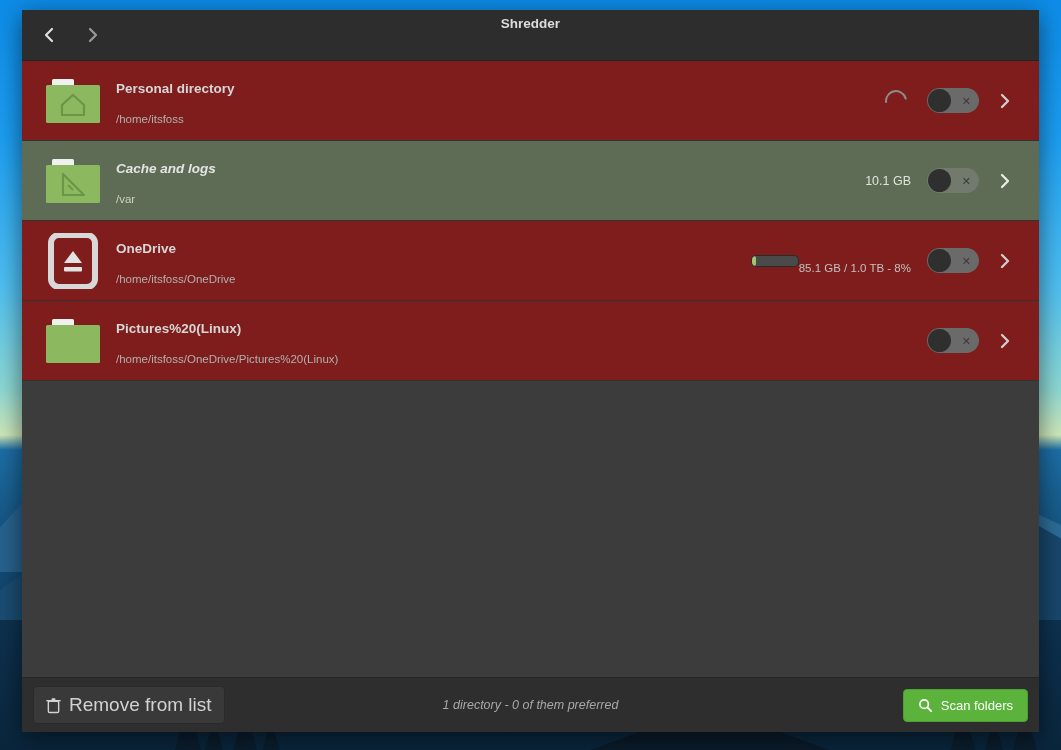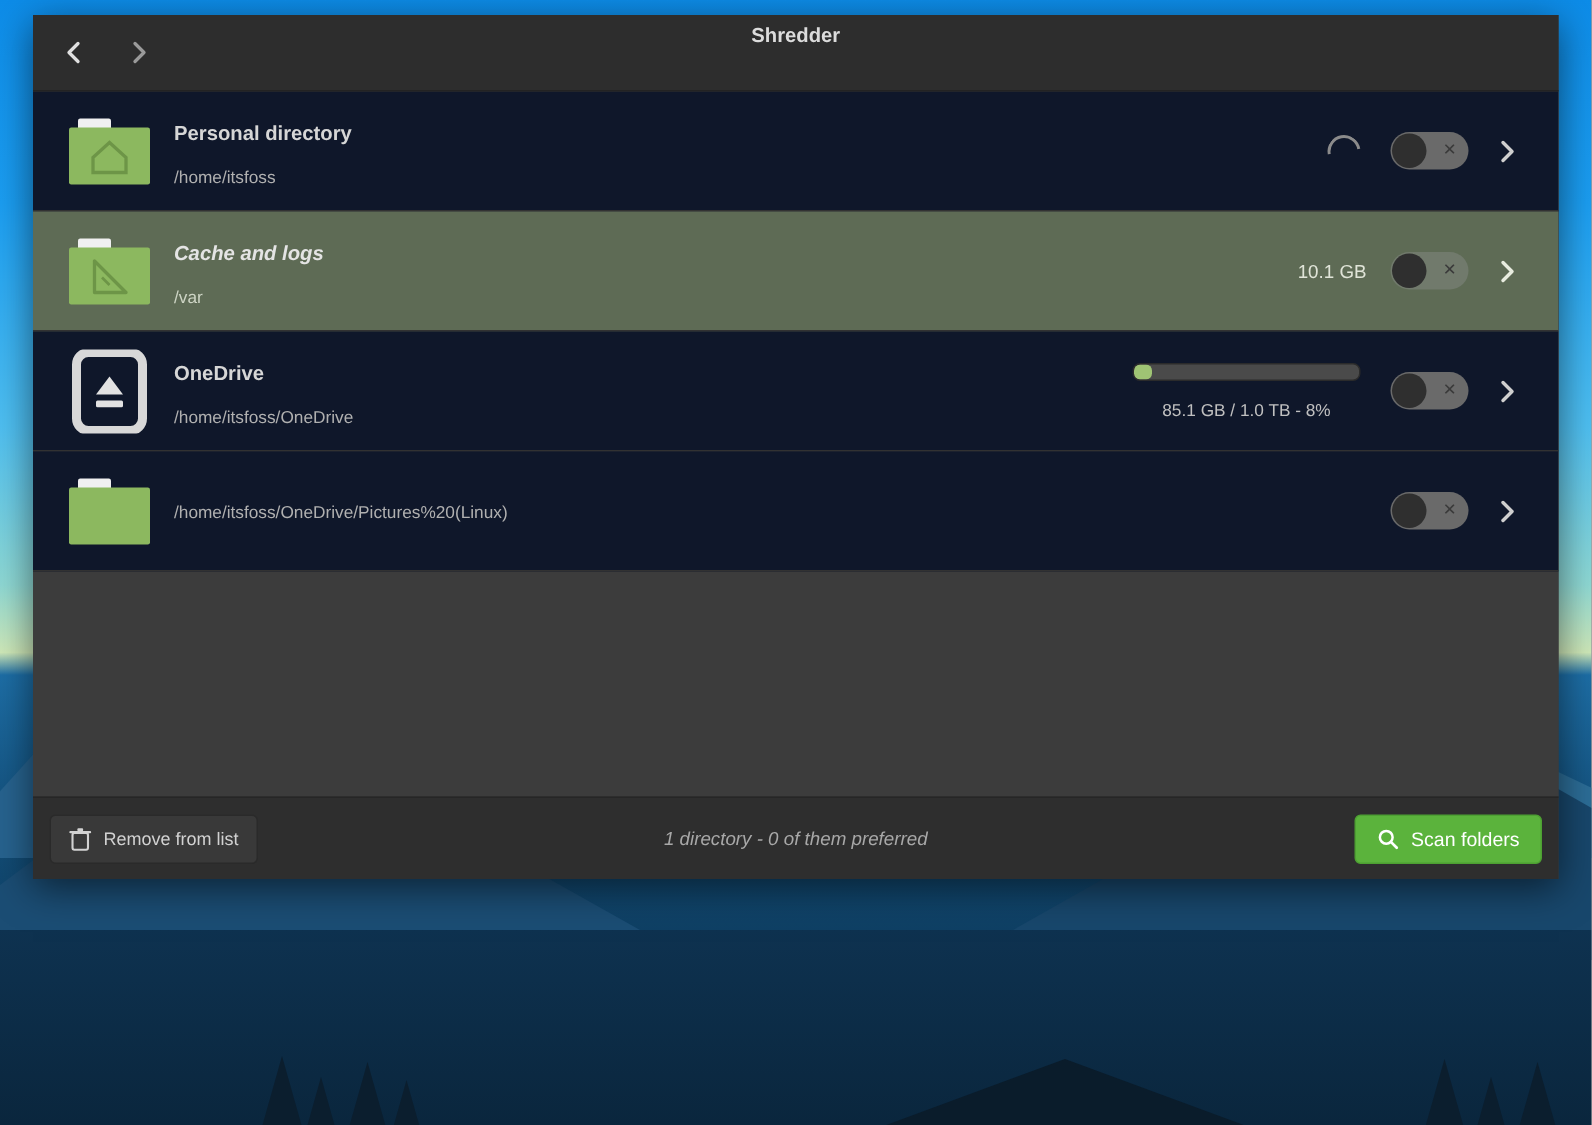--- a/index.html
+++ b/index.html
@@ -79,21 +79,21 @@
     border-right-width: 9px;
     border-bottom-width: 32px;
   }
 
   
   .window {
     position: absolute;
     left: 22px;
     top: 10px;
     width: 1017px;
-    height: 576px;
+    height: 722px;
     background: #3c3c3c;
     display: flex;
     flex-direction: column;
     box-shadow: 0 6px 24px rgba(0,0,0,0.55);
   }
 
   
   .headerbar {
     height: 50px;
     min-height: 50px;
@@ -173,21 +173,21 @@
     overflow: hidden;
   }
   .row {
     height: 79px;
     display: flex;
     align-items: center;
     padding: 0 14px 0 22px;
     border-bottom: 1px solid #323232;
     position: relative;
     cursor: pointer;
-    background: #0f172a;
+    background: #7f1d1d;
   }
   .row.selected { background: #5e6b55; }
 
   .row-icon {
     width: 60px;
     min-width: 60px;
     height: 60px;
     display: flex;
     align-items: center;
     justify-content: flex-start;
@@ -274,21 +274,21 @@
     display: flex;
     align-items: center;
     justify-content: center;
     margin-left: 6px;
     cursor: pointer;
   }
 
   
   .progress-col {
     display: flex;
-    flex-direction: column;
+    flex-direction: row;
     align-items: center;
     justify-content: center;
     width: 160px;
     margin-right: 16px;
   }
   .progress-track {
     width: 150px;
     height: 10px;
     border-radius: 5px;
     background: #4a4a4a;
@@ -320,21 +320,21 @@
   }
   .btn-remove {
     display: flex;
     align-items: center;
     gap: 8px;
     background: #393939;
     border: 1px solid #2a2a2a;
     border-radius: 4px;
     padding: 7px 12px;
     color: #d2d2d2;
-    font-size: 12px;
+    font-size: 19px;
     cursor: pointer;
   }
   .status-text {
     position: absolute;
     left: 0; right: 0;
     text-align: center;
     color: #a8a8a8;
     font-size: 12.5px;
     pointer-events: none;
     font-style: italic;
@@ -481,20 +481,21 @@
       </div>
 
       <div class="row">
         <div class="row-icon">
           <svg width="58" height="52" viewBox="0 0 58 52">
             <rect x="8" y="4" width="22" height="8" rx="1.5" fill="#f0f0f0"></rect>
             <rect x="2" y="10" width="54" height="38" rx="1.5" fill="#8cb85f"></rect>
           </svg>
         </div>
         <div class="row-text">
+          <span class="row-title">Pictures%20(Linux)</span>
           <span class="row-path">/home/itsfoss/OneDrive/Pictures%20(Linux)</span>
         </div>
         <div class="row-right">
           <div class="toggle">
             <div class="knob"></div>
             <span class="xmark">✕</span>
           </div>
           <div class="chev-right-btn">
             <svg width="16" height="20" viewBox="0 0 16 20">
               <polyline points="5,4 11,10 5,16" fill="none" stroke="#cfcfcf" stroke-width="2.3" stroke-linecap="round" stroke-linejoin="round"></polyline>

